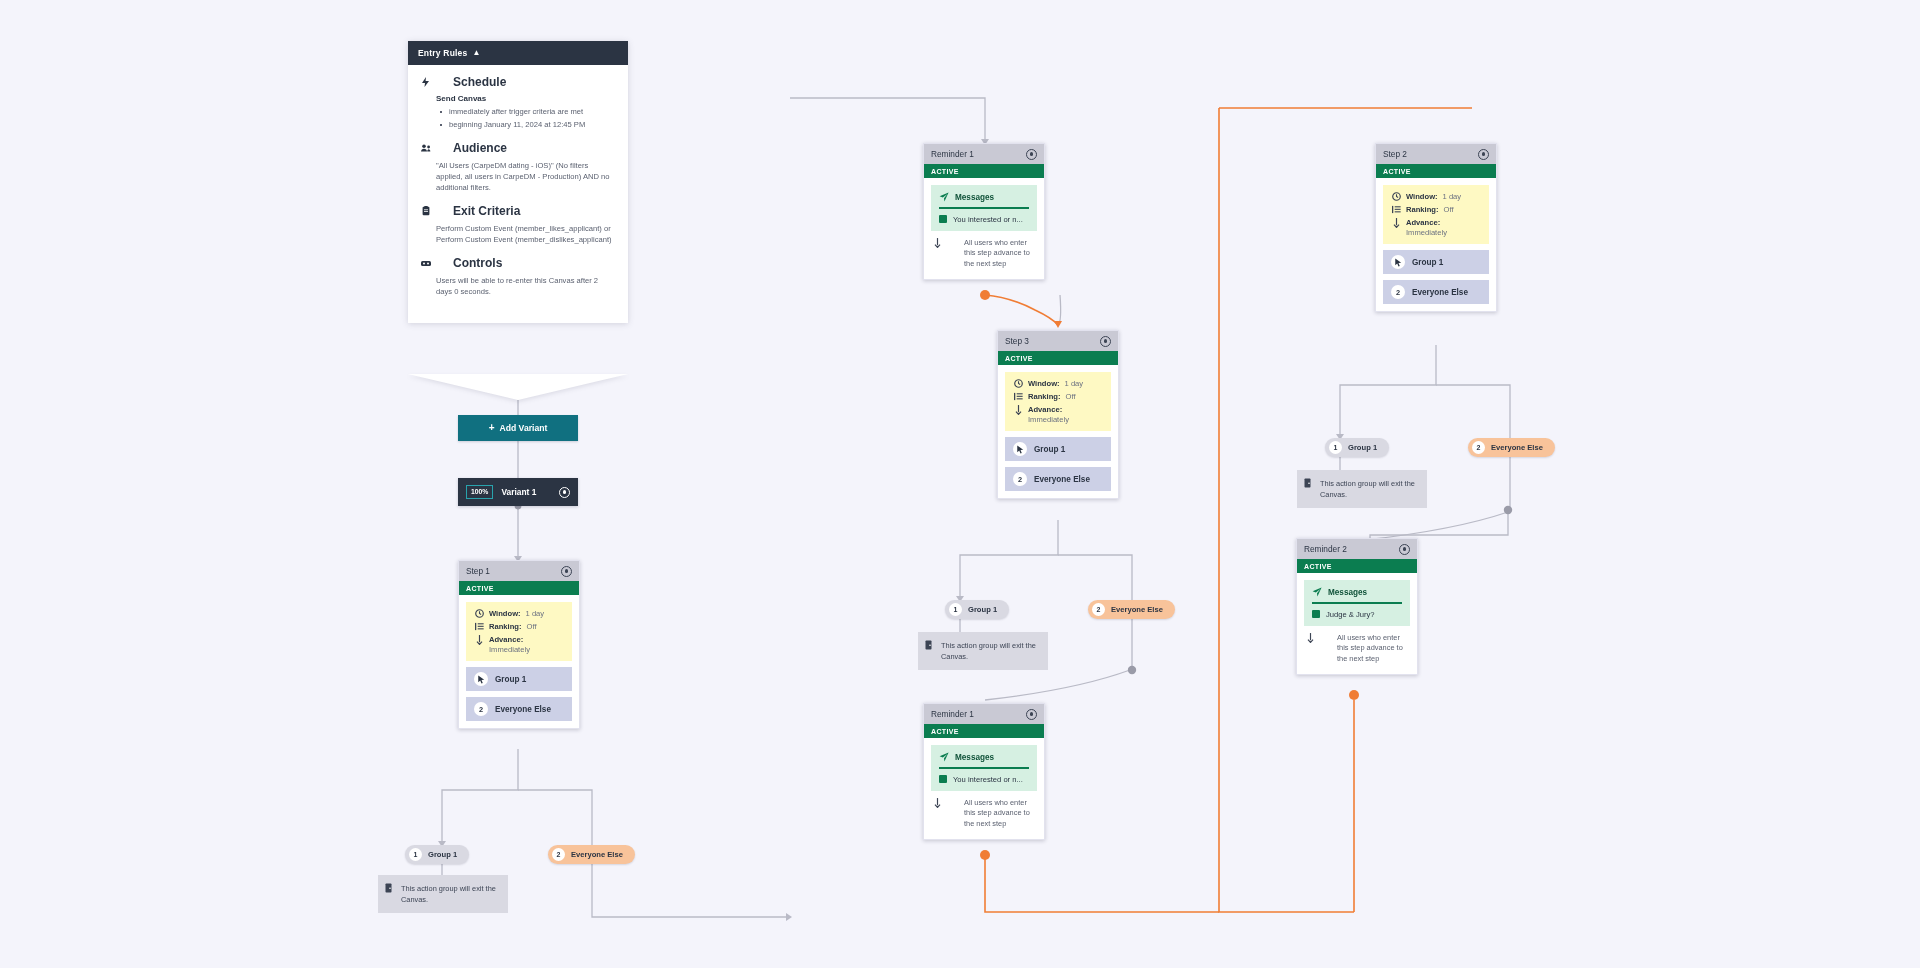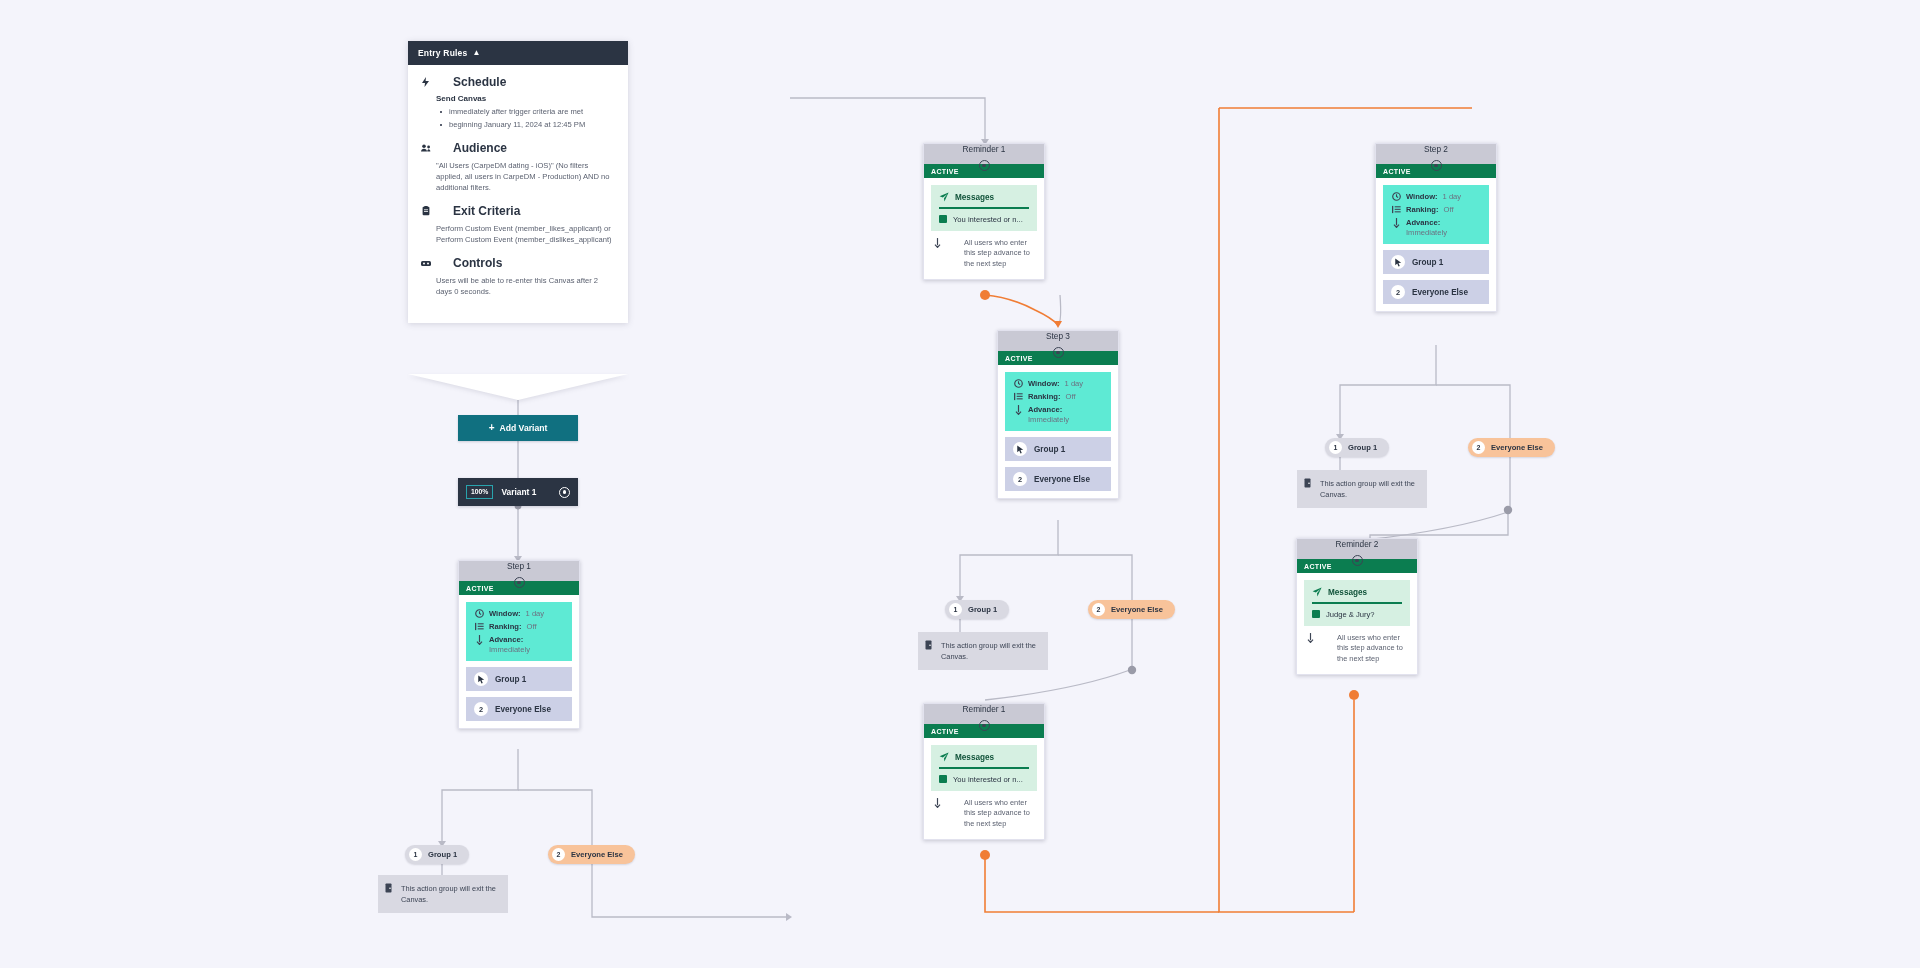--- a/index.html
+++ b/index.html
@@ -91,33 +91,33 @@
   
   .node {
     position: absolute; width: 122px;
     background: #ffffff;
     box-shadow: 0 1px 4px rgba(30,30,60,.22);
     border: 1px solid #e2e2ee;
   }
   .node-head {
     background: #c9c9d4; color: #2b3443;
     height: 20px; display: flex; align-items: center;
-    padding: 0 7px; gap: 6px; font-size: 8.3px; flex-direction: column;
+    padding: 0 7px; gap: 6px; font-size: 8.3px;
   }
   .node-head .t { flex: 1; }
   .node-head .gear { color: #3c4454; }
   .node-status {
     background: #0b7d50; color: #ffffff; height: 14px;
     display: flex; align-items: center; padding: 0 7px;
     font-size: 7px; font-weight: bold; letter-spacing: .35px;
   }
   .node-body { padding: 7px; }
 
   
-  .step-panel { background: #5eead4; padding: 7px 8px; }
+  .step-panel { background: #fef9c3; padding: 7px 8px; }
   .kv { display: flex; align-items: flex-start; gap: 5px; margin-bottom: 4px; font-size: 7.6px; }
   .kv:last-child { margin-bottom: 0; }
   .kv .ic { width: 10px; flex: none; display: flex; justify-content: center; color: #3c4454; }
   .kv b { color: #2b3443; font-weight: bold; }
   .kv span.val { color: #6b7180; }
   .kv .stack b { display: block; }
   .kv .stack span.val { display: block; margin-top: 1px; }
 
   .grp-btn {
     background: #ccd0e6; margin-top: 6px; height: 24px;

